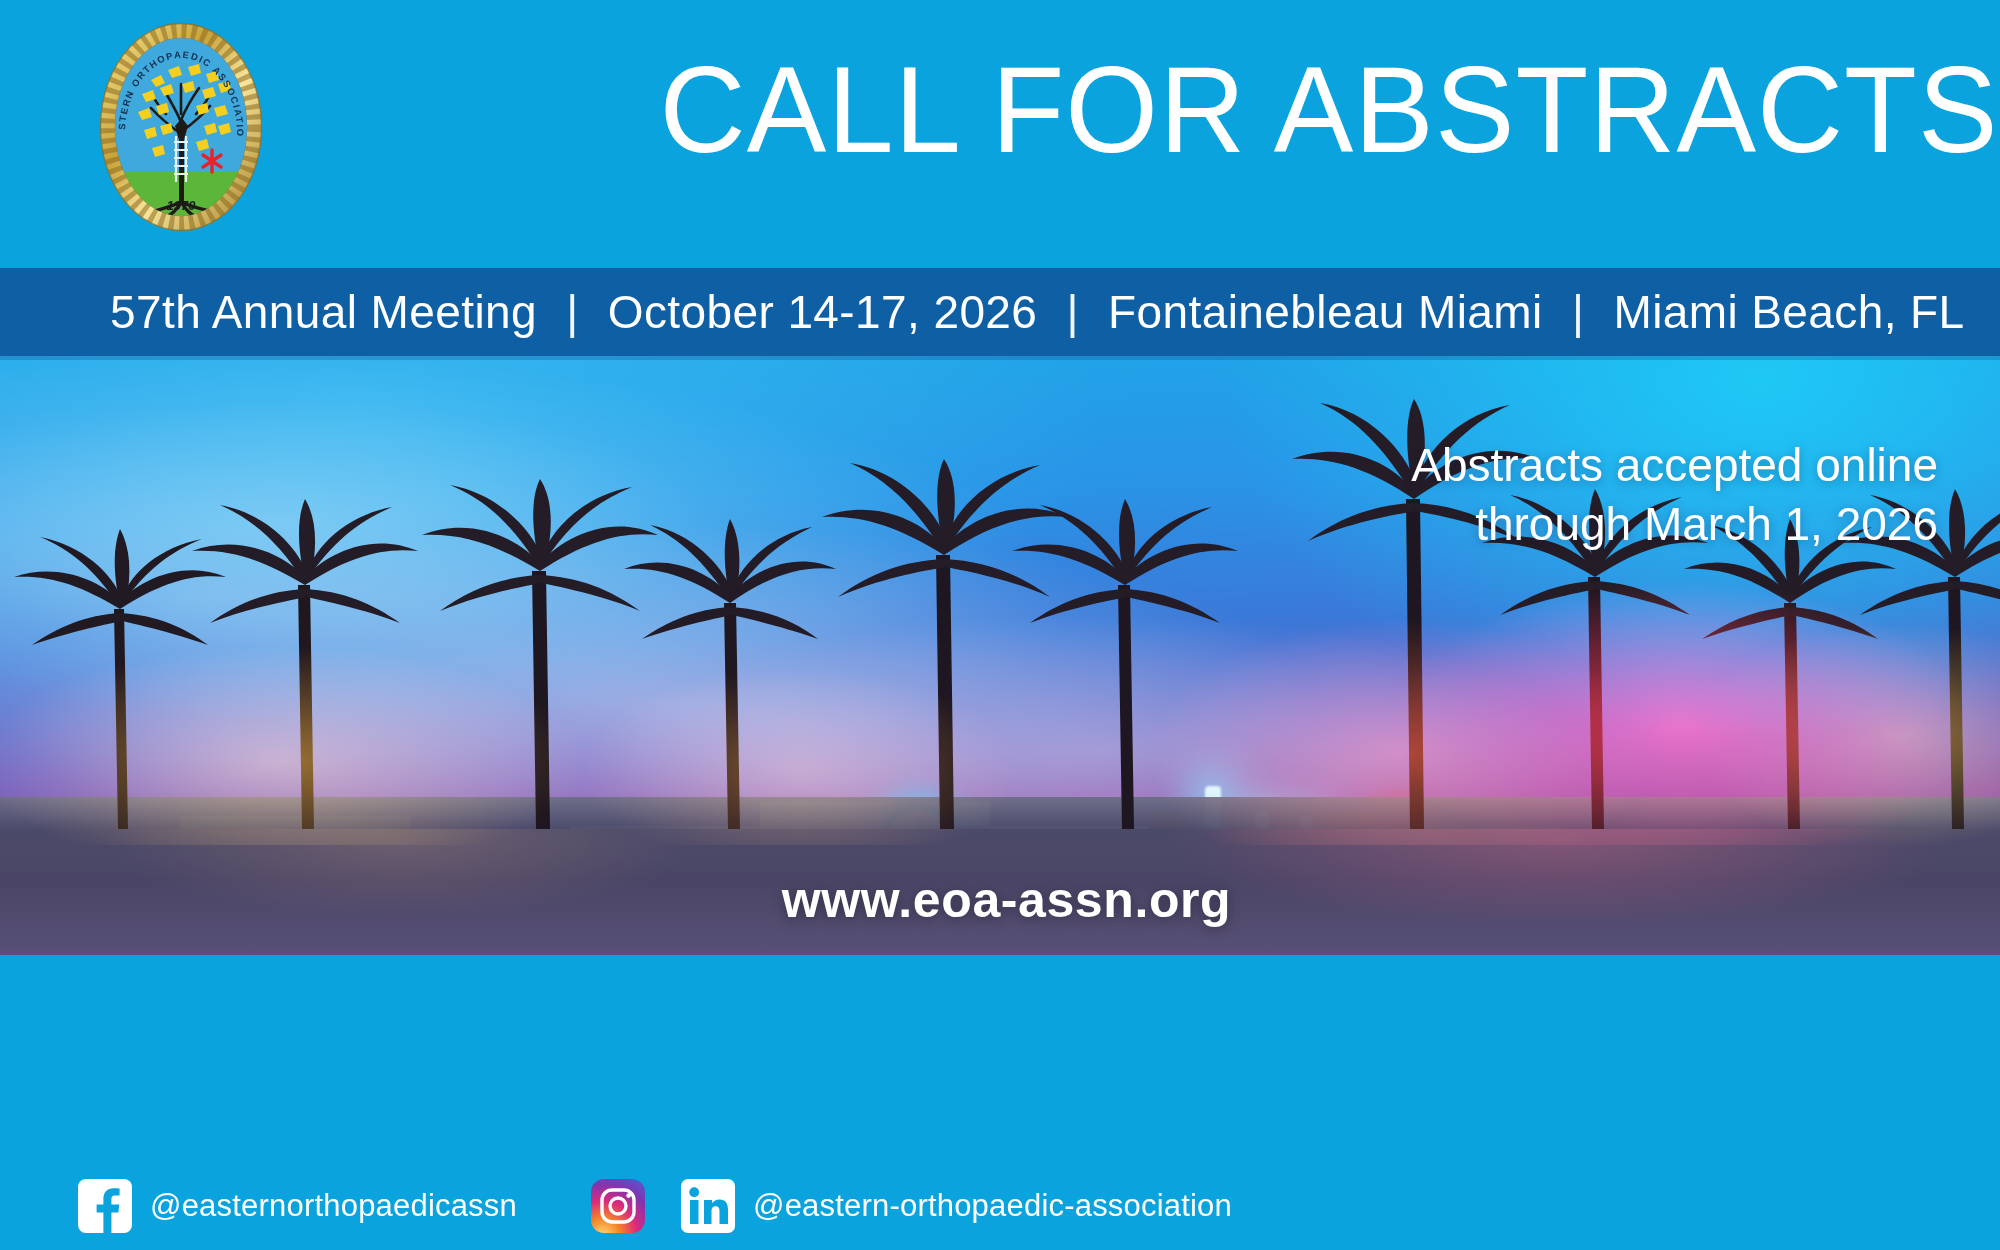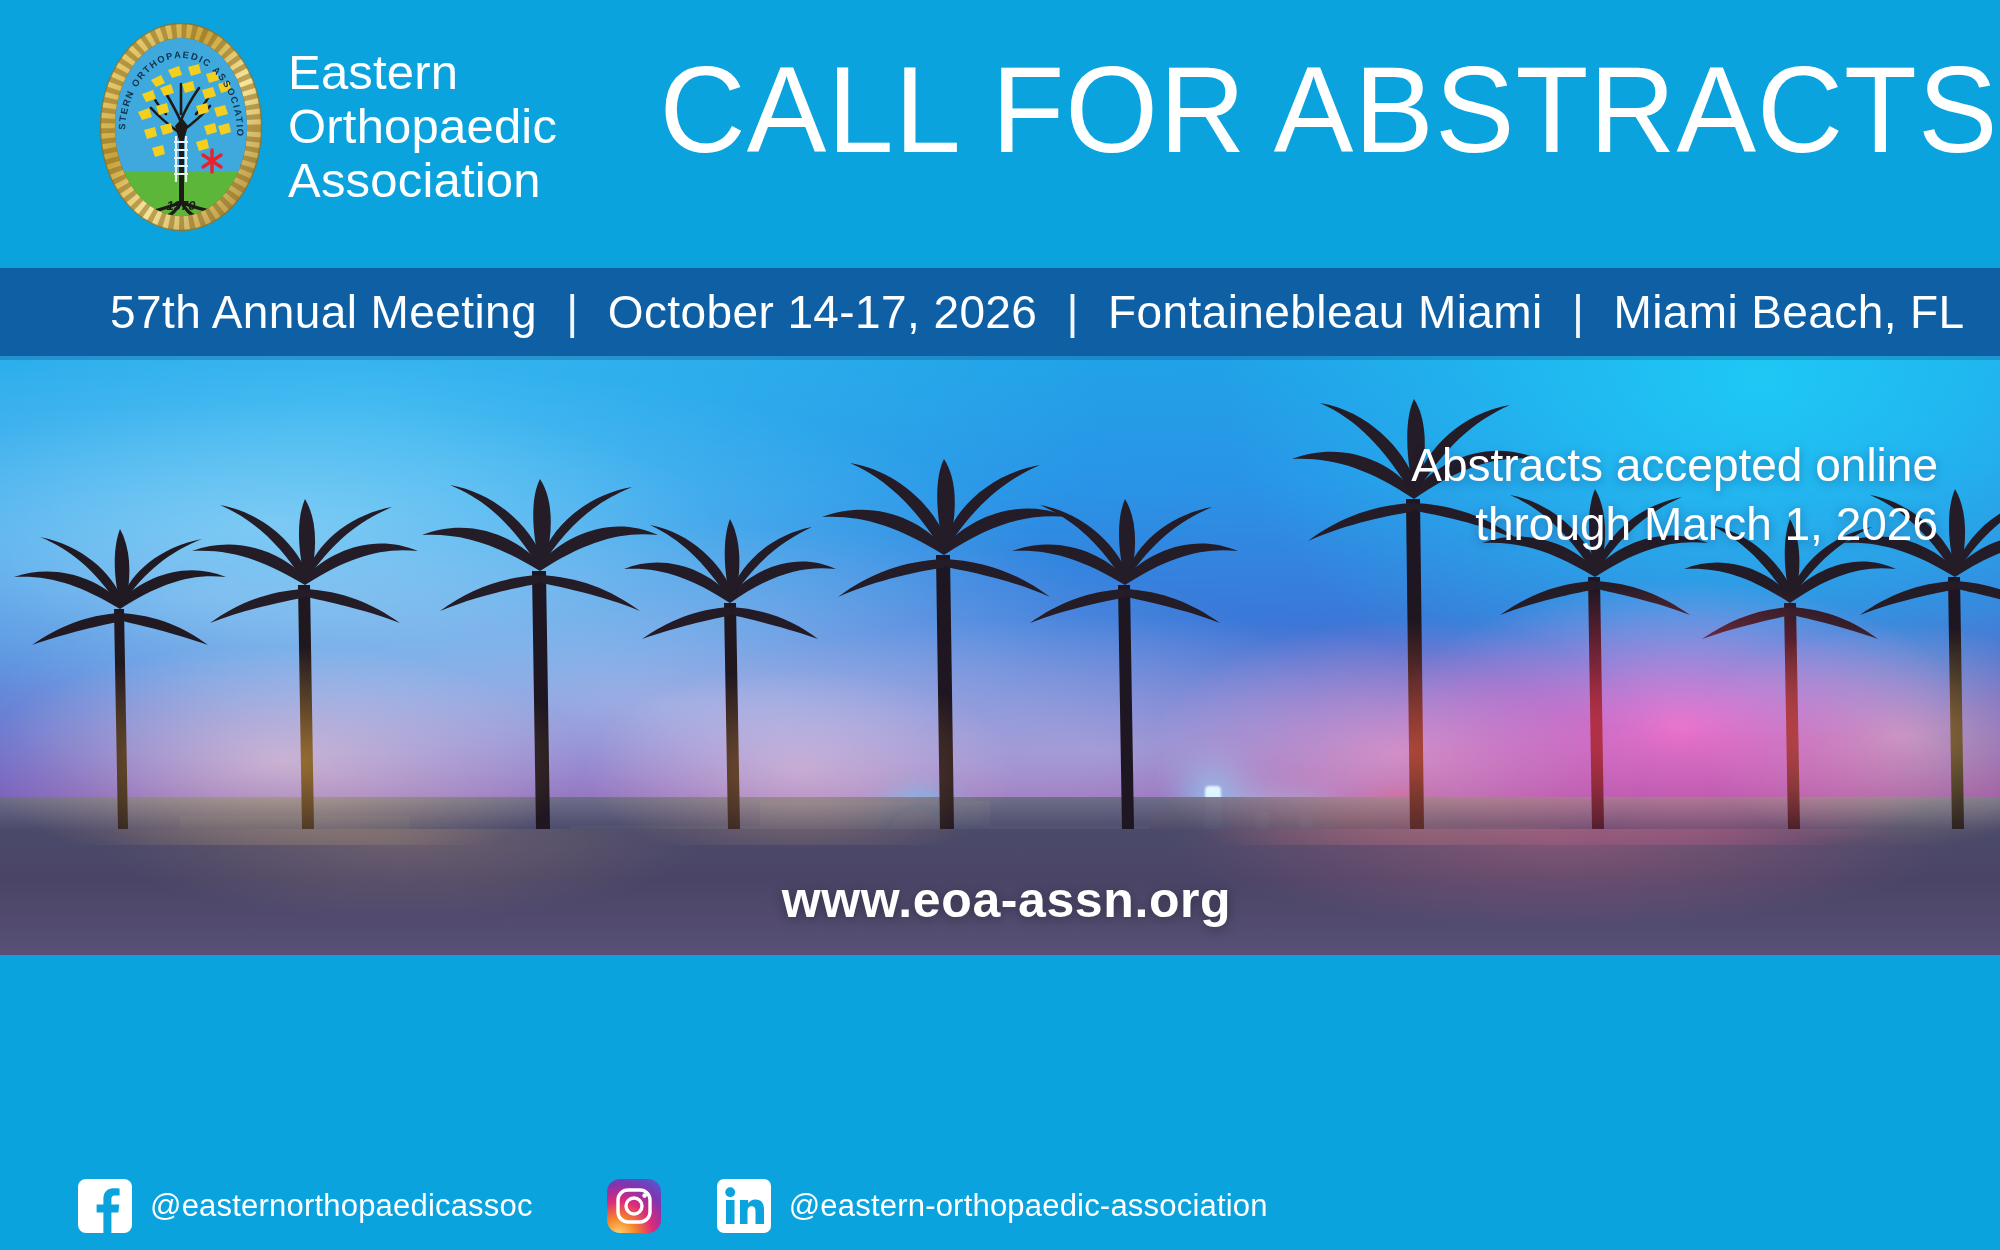--- a/index.html
+++ b/index.html
@@ -165,21 +165,21 @@
   .social{
     display:flex;align-items:center;gap:18px;
     color:#ffffff;
     font-size:31px;
     font-weight:300;
     letter-spacing:.2px;
     white-space:nowrap;
   }
   .s1{margin-left:78px;}
   .s2{margin-left:74px;}
-  .s3{margin-left:56px;}
+  .s3{margin-left:36px;}
   .s4{margin-left:78px;}
   .ic{width:54px;height:54px;flex:0 0 auto;display:block;}
 
   
   .photo-top-edge{
     position:absolute;left:0;top:0;width:2000px;height:4px;
     background:rgba(10,60,120,.25);
   }
 </style>
 </head>
@@ -263,23 +263,20 @@
 
           <defs>
             <path id="arcpath" d="M 29 112 A 56 76 0 0 1 141 112"></path>
           </defs>
           <text font-family="Liberation Sans, sans-serif" font-size="9.4" letter-spacing="1.6" fill="#12314f" font-weight="700">
             <textPath href="#arcpath" startOffset="50%" text-anchor="middle">EASTERN ORTHOPAEDIC ASSOCIATION</textPath>
           </text>
           <text x="85" y="188" text-anchor="middle" font-family="Liberation Sans, sans-serif" font-size="13" font-style="italic" fill="#1b1b1b" font-weight="700">1970</text>
         </svg>
       </div>
-      <div class="brand-name">Eastern
-Orthopaedic
-Association</div>
     </div>
 
     <div class="title">CALL FOR ABSTRACTS</div>
   </div>
 
   <div class="band">
     <div class="band-text">
       <span>57th Annual Meeting</span>
       <span class="sep">|</span>
       <span>October 14-17, 2026</span>
@@ -503,21 +500,21 @@
     <div class="url">www.eoa-assn.org</div>
   </div>
 
   <div class="footer">
 
     <div class="social s1">
       <svg class="ic" viewBox="0 0 54 54" xmlns="http://www.w3.org/2000/svg">
         <rect x="0" y="0" width="54" height="54" rx="8" fill="#ffffff"></rect>
         <path d="M33.4 54V33.6h6.9l1-8H33.4v-5.1c0-2.3.6-3.9 4-3.9h4.2V9.5c-.7-.1-3.2-.3-6.1-.3-6 0-10.1 3.7-10.1 10.4v5.9h-6.8v8h6.8V54h8z" fill="#0AA3DE"></path>
       </svg>
-      <span>@easternorthopaedicassoc</span>
+      <span>@easternorthopaedicassn</span>
     </div>
 
     <div class="social s2">
       <svg class="ic" viewBox="0 0 54 54" xmlns="http://www.w3.org/2000/svg">
         <defs>
           <radialGradient id="ig" cx="22%" cy="104%" r="126%">
             <stop offset="0%" stop-color="#ffd676"></stop>
             <stop offset="25%" stop-color="#f58529"></stop>
             <stop offset="50%" stop-color="#dd2a7b"></stop>
             <stop offset="75%" stop-color="#8134af"></stop>

